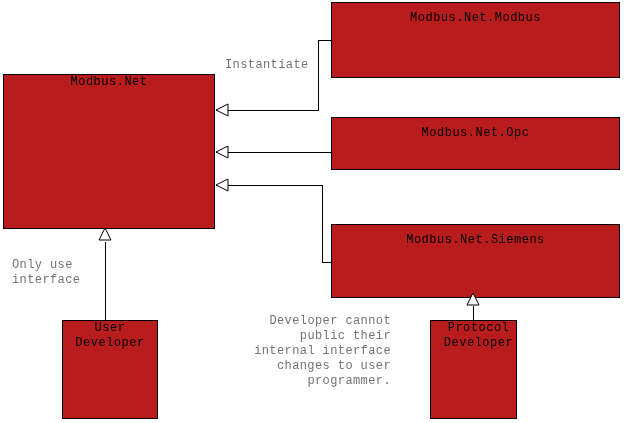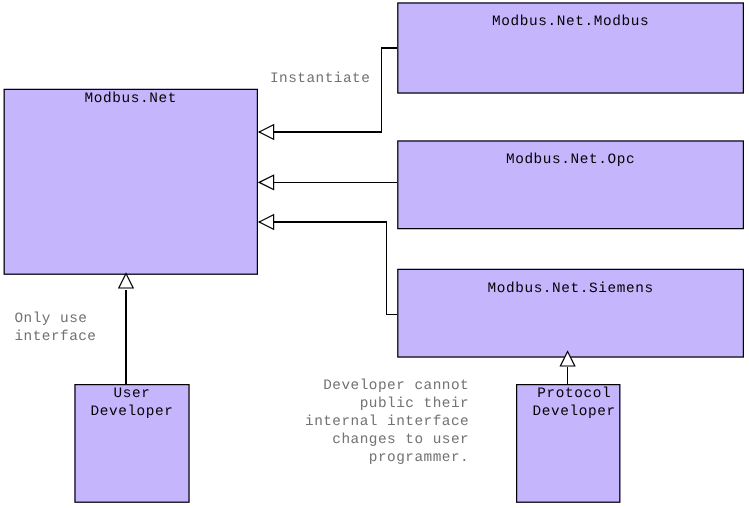--- a/index.html
+++ b/index.html
@@ -13,21 +13,21 @@
   #canvas {
     position: relative;
     width: 624px;
     height: 423px;
     background: #ffffff;
     overflow: hidden;
   }
   .box {
     position: absolute;
     border: 1px solid #000000;
-    background: #c4b5fd;
+    background: #b91c1c;
     box-sizing: border-box;
     display: flex;
     align-items: flex-start;
     justify-content: center;
     text-align: center;
     font-family: "Liberation Mono", monospace;
     font-size: 12px;
     color: #000000;
     letter-spacing: 0.5px;
   }
@@ -72,21 +72,21 @@
 <div id="canvas">
 
   <div class="box centered" style="left:3px; top:74px; width:212px; height:155px;">
     <span>Modbus.Net</span>
   </div>
 
   <div class="box" style="left:331px; top:2px; width:289px; height:76px;">
     <span>Modbus.Net.Modbus</span>
   </div>
 
-  <div class="box" style="left:331px; top:117px; width:289px; height:74px;">
+  <div class="box" style="left:331px; top:117px; width:289px; height:53px;">
     <span>Modbus.Net.Opc</span>
   </div>
 
   <div class="box" style="left:331px; top:224px; width:289px; height:74px;">
     <span>Modbus.Net.Siemens</span>
   </div>
 
   <div class="box centered" style="left:62px; top:320px; width:96px; height:99px;">
     <span>User Developer</span>
   </div>

